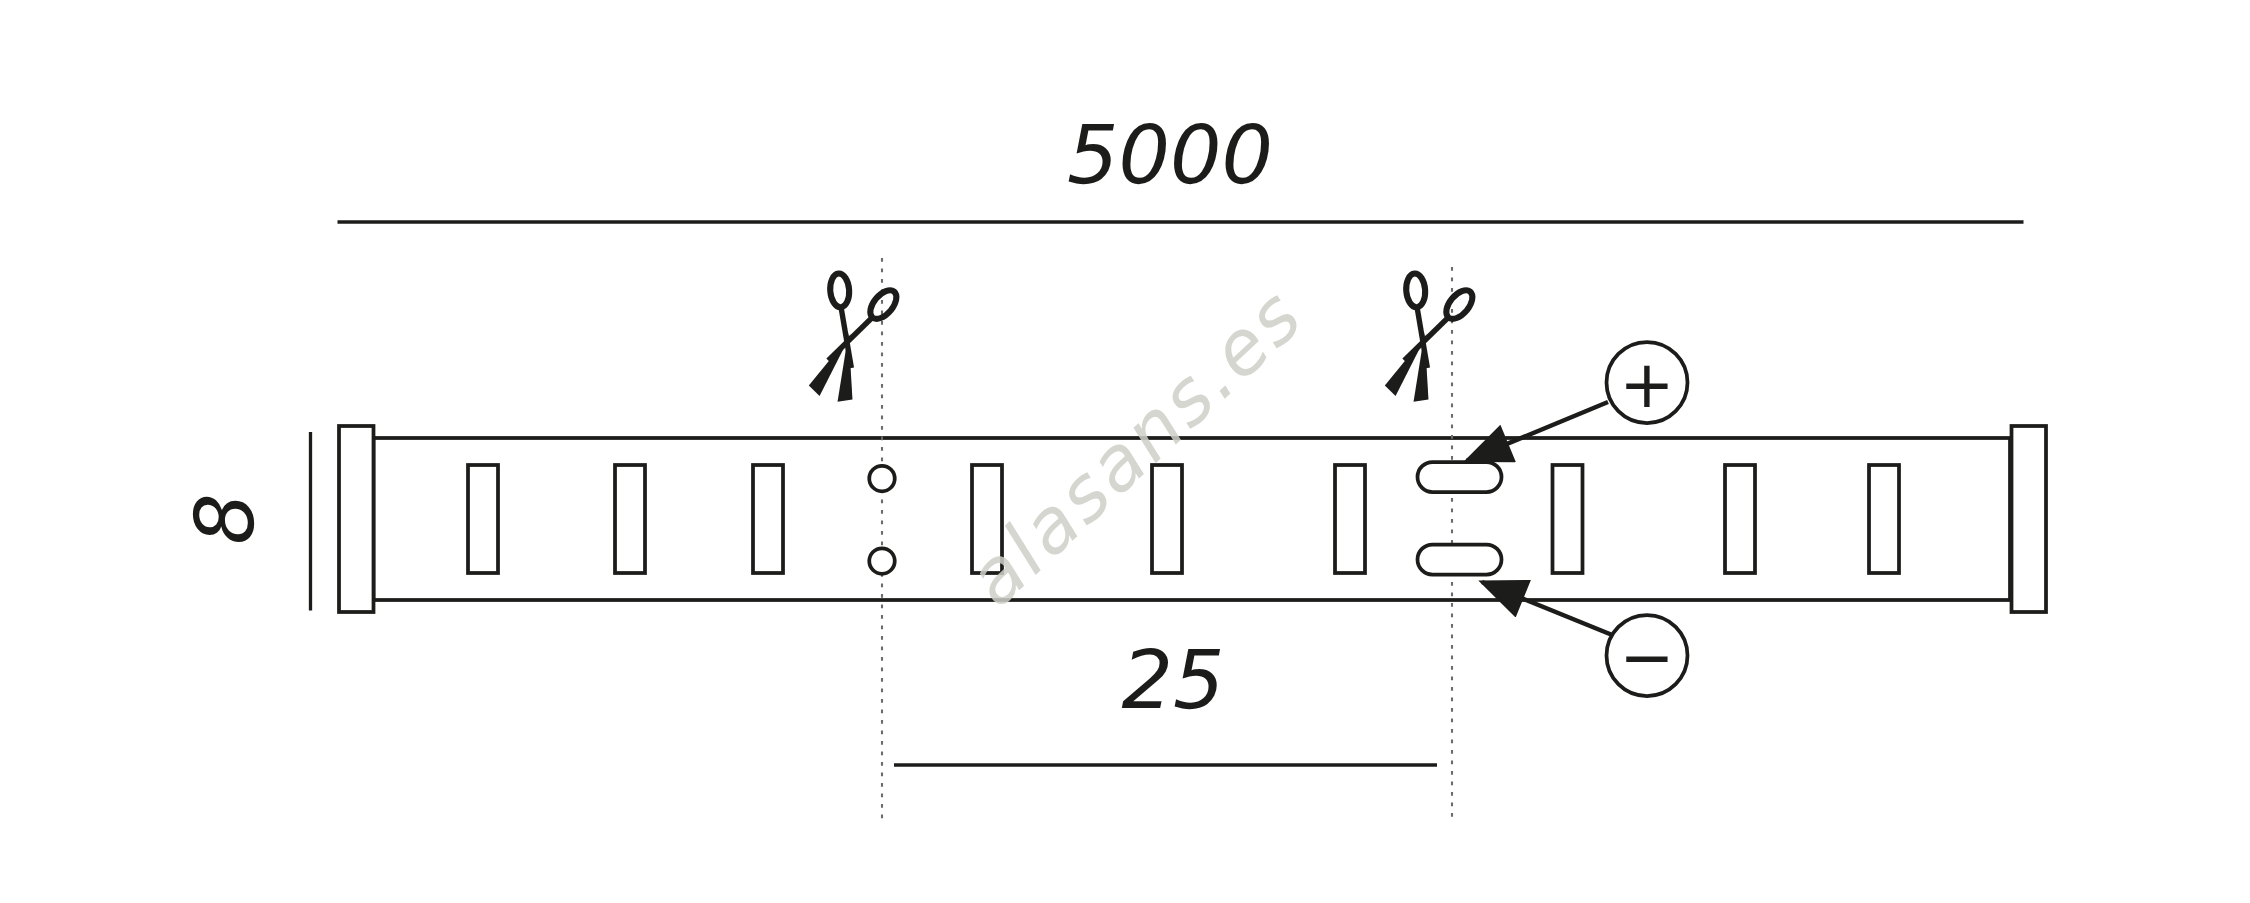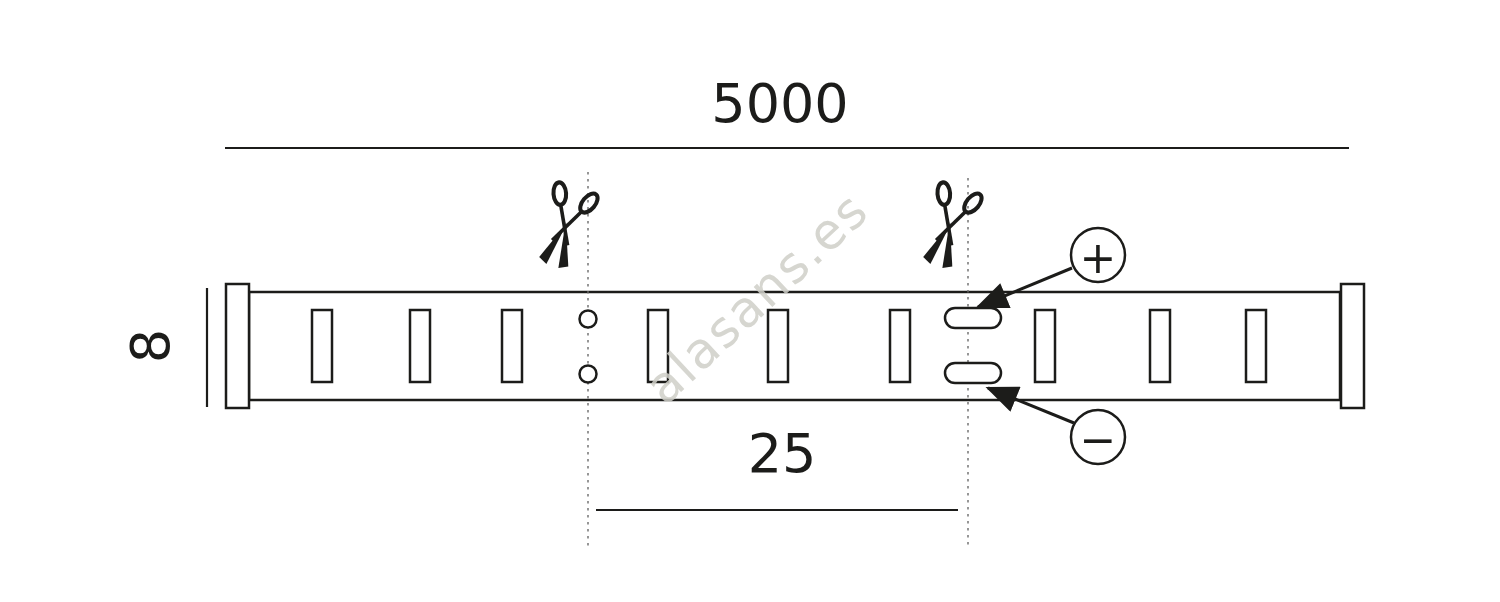--- a/index.html
+++ b/index.html
@@ -4,20 +4,21 @@
 <style>
   * { margin: 0; padding: 0; box-sizing: border-box; }
   html, body { background: #ffffff; }
   .stage {
     position: relative;
     width: 1500px;
     height: 602px;
     background: #ffffff;
     overflow: hidden;
     font-family: "DejaVu Sans", sans-serif;
+    font-style: italic;
   }
   svg { display: block; }
 
   .dim-text {
     font-family: "DejaVu Sans", sans-serif;
     font-size: 54px;
     fill: #1c1c1a;
     text-anchor: middle;
   }
   .terminal-text {

